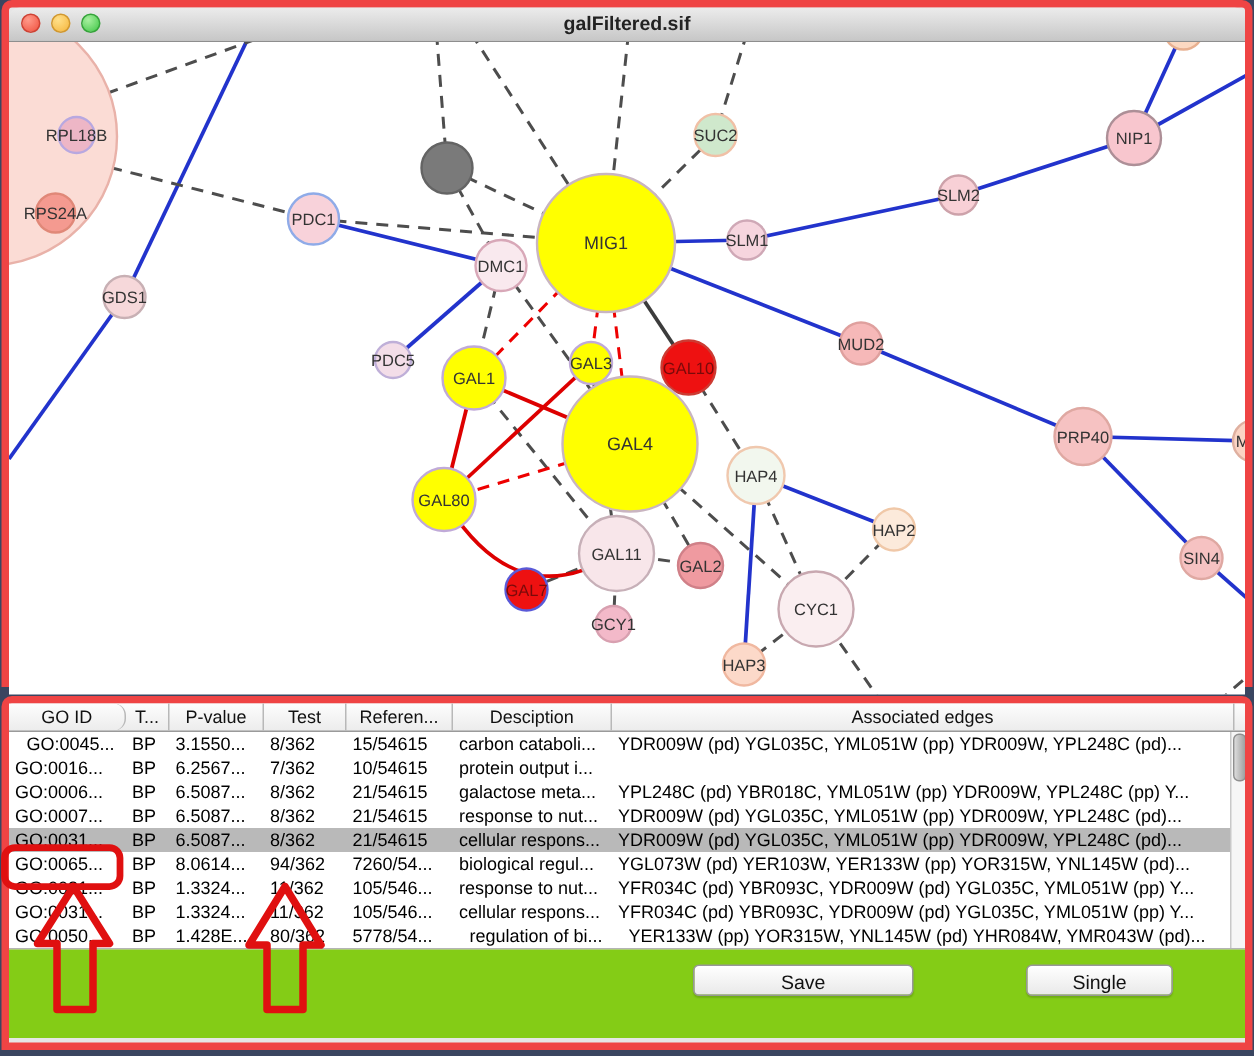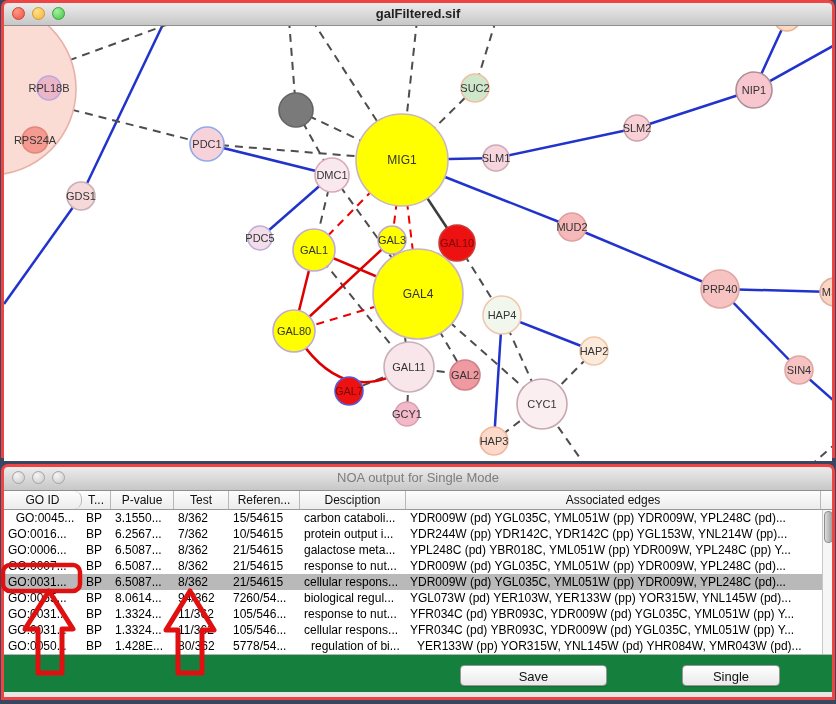--- a/index.html
+++ b/index.html
@@ -1,19 +1,19 @@
 <!DOCTYPE html>
 <html><head>
 <meta charset="utf-8">
 <style>
   html,body{margin:0;padding:0;}
   body{width:836px;height:704px;position:relative;overflow:hidden;
        font-family:"Liberation Sans","DejaVu Sans",sans-serif;background:#3a4560;}
   .window{position:absolute;left:1px;width:834px;background:#e6e6e6;
-          border:3px solid #ef4444;box-sizing:border-box;}
+          border:5px solid #ef4444;box-sizing:border-box;}
   .titlebar{height:22px;background:linear-gradient(#ececec,#c7c7c7);
             border-bottom:1px solid #8e8e8e;position:relative;
             border-radius:7px 7px 0 0;}
   .win-title{position:absolute;left:0;right:0;top:3px;text-align:center;
              font-size:13px;font-weight:bold;color:#222;}
   .win-title.inactive{color:#7d7d7d;font-weight:normal;}
   .lights{position:absolute;left:8px;top:4px;display:flex;gap:7px;}
   .light{width:13px;height:13px;border-radius:50%;box-sizing:border-box;}
   .lr{background:radial-gradient(circle at 35% 30%,#ff9a8a,#f0503e);border:1px solid #ce4234;}
   .ly{background:radial-gradient(circle at 35% 30%,#ffe08a,#f5b53c);border:1px solid #d1982f;}
@@ -34,21 +34,21 @@
   #table-rows{position:relative;height:144px;background:#fff;border-bottom:1px solid #b4b4b4;
               box-sizing:content-box;overflow:hidden;}
   .trow{display:flex;height:16px;}
   .trow.selected{background:#b9b9b9;}
   .tcell{font-size:12px;color:#000;line-height:16px;padding-left:4px;
          white-space:nowrap;overflow:hidden;box-sizing:border-box;flex:none;}
   #vscroll{position:absolute;top:0;right:0;width:10px;height:144px;background:#f6f6f6;
            border-left:1px solid #c8c8c8;box-sizing:border-box;}
   #vthumb{position:absolute;top:1px;left:1px;width:7px;height:30px;border-radius:4px;
           background:linear-gradient(90deg,#dcdcdc,#9f9f9f);border:1px solid #8f8f8f;}
-  #noa-footer{position:relative;height:37px;background:#15803d;}
+  #noa-footer{position:relative;height:59px;background:#84cc16;}
   .mac-btn{position:absolute;top:10px;height:21px;font-size:13px;color:#111;
            background:linear-gradient(#ffffff,#e9e9e9);border:1px solid #979797;
            border-radius:4px;text-align:center;line-height:19px;
            font-family:inherit;box-shadow:0 1px 1px rgba(0,0,0,0.15);}
   #save-btn{left:456px;width:147px;}
   #cancel-btn{left:678px;width:98px;}
 
   #annotations{position:absolute;left:0;top:0;z-index:50;pointer-events:none;}
 </style>
 </head>
@@ -174,28 +174,20 @@
         <text x="403" y="392" text-anchor="middle" font-size="11" fill="#333333">GCY1</text>
         <text x="498" y="293" text-anchor="middle" font-size="11" fill="#333333">HAP4</text>
         <text x="590" y="329" text-anchor="middle" font-size="11" fill="#333333">HAP2</text>
         <text x="490" y="419" text-anchor="middle" font-size="11" fill="#333333">HAP3</text>
         <text x="538" y="382" text-anchor="middle" font-size="11" fill="#333333">CYC1</text>
       </svg>
     </div>
 </div>
 
 <div class="window" id="noa-window">
-  <div class="titlebar">
-    <div class="lights">
-      <span class="light li"></span>
-      <span class="light li"></span>
-      <span class="light li"></span>
-    </div>
-    <div class="win-title inactive">NOA output for Single Mode</div>
-  </div>
   <div id="table-header">
       <div class="hcell" style="width: 78px; border-radius: 8px;">GO ID</div>
       <div class="hcell" style="width: 29px;">T...</div>
       <div class="hcell" style="width: 63px;">P-value</div>
       <div class="hcell" style="width: 55px;">Test</div>
       <div class="hcell" style="width: 71px;">Referen...</div>
       <div class="hcell" style="width: 106px;">Desciption</div>
       <div class="hcell" style="width: 415px;">Associated edges</div>
     </div>
   <div id="table-rows">
@@ -208,21 +200,20 @@
         <div class="tcell" style="width: 106px;">carbon cataboli...</div>
         <div class="tcell" style="width: 415px;">YDR009W (pd) YGL035C, YML051W (pp) YDR009W, YPL248C (pd)...</div>
       </div>
       <div class="trow">
         <div class="tcell" style="width: 78px;">GO:0016...</div>
         <div class="tcell" style="width: 29px;">BP</div>
         <div class="tcell" style="width: 63px;">6.2567...</div>
         <div class="tcell" style="width: 55px;">7/362</div>
         <div class="tcell" style="width: 71px;">10/54615</div>
         <div class="tcell" style="width: 106px;">protein output i...</div>
-        <div class="tcell" style="width: 415px;">YDR244W (pp) YDR142C, YDR142C (pp) YGL153W, YNL214W (pp)...</div>
       </div>
       <div class="trow">
         <div class="tcell" style="width: 78px;">GO:0006...</div>
         <div class="tcell" style="width: 29px;">BP</div>
         <div class="tcell" style="width: 63px;">6.5087...</div>
         <div class="tcell" style="width: 55px;">8/362</div>
         <div class="tcell" style="width: 71px;">21/54615</div>
         <div class="tcell" style="width: 106px;">galactose meta...</div>
         <div class="tcell" style="width: 415px;">YPL248C (pd) YBR018C, YML051W (pp) YDR009W, YPL248C (pp) Y...</div>
       </div>

